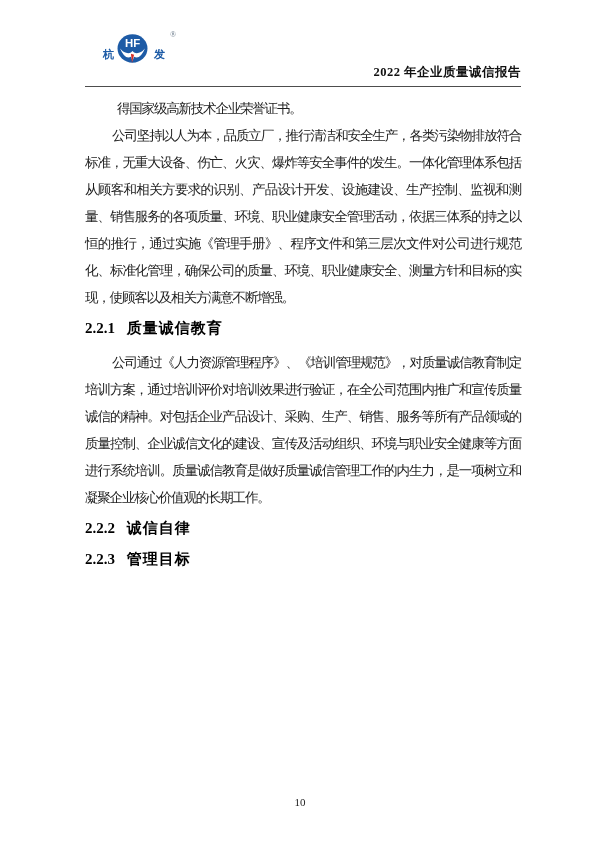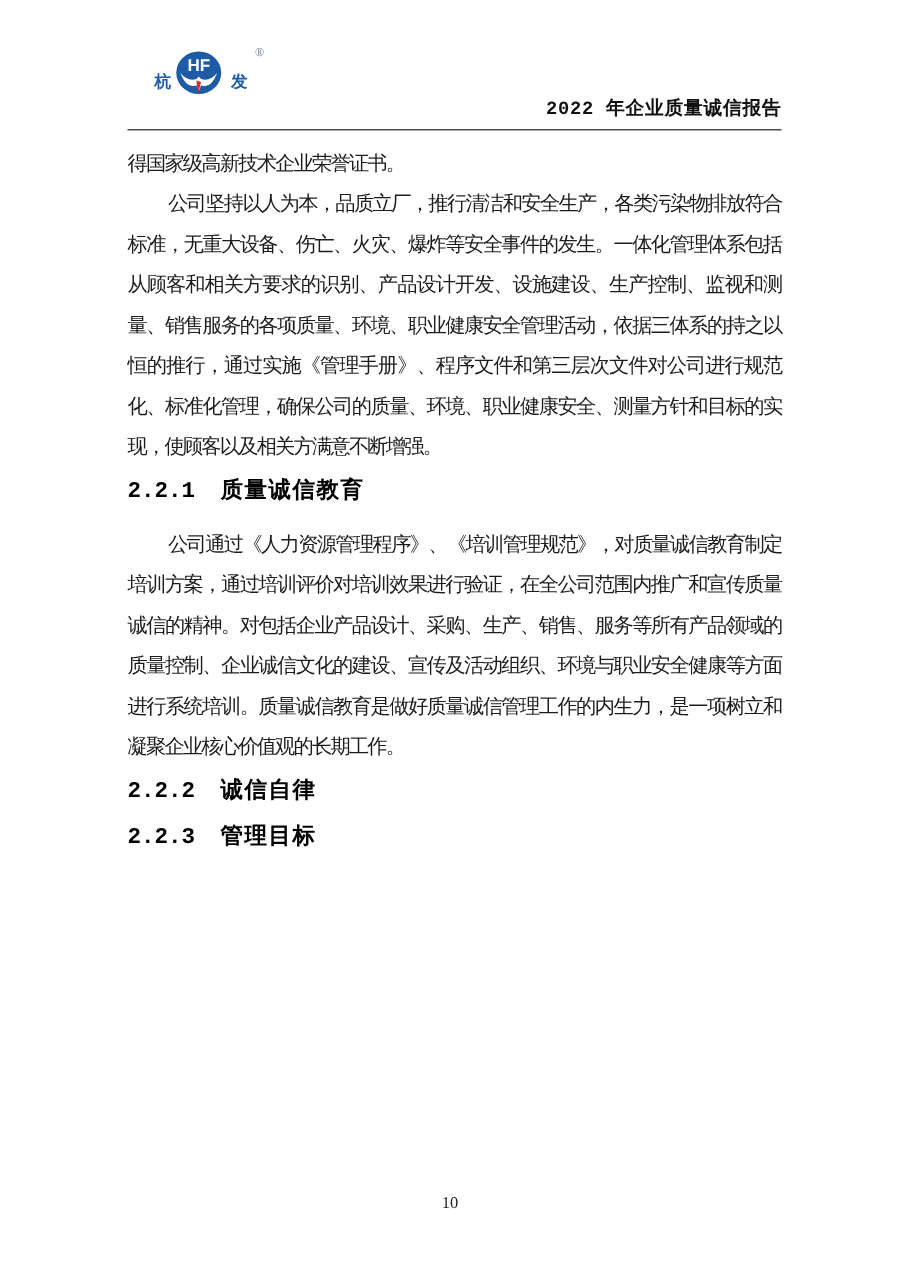--- a/index.html
+++ b/index.html
@@ -49,21 +49,21 @@
   .logo-reg {
     font-size: 8px;
     color: #6a7a8a;
     align-self: flex-start;
     margin: -4px 0 0 2px;
   }
   .header-title {
     position: absolute;
     right: 0;
     bottom: 5px;
-    font-family: Liberation Mono, monospace;
+    font-family: Liberation Serif, serif;
     font-weight: bold;
     font-size: 12.5px;
     letter-spacing: 0.5px;
     color: #111111;
     white-space: nowrap;
   }
 
   
   .doc-body {
     margin: 0 79px 0 85px;
@@ -71,24 +71,24 @@
   }
   .para {
     margin: 0;
     font-size: 13.5px;
     letter-spacing: -1.2px;
     line-height: 27px;
     text-align: justify;
     text-indent: 2em;
     color: #1c1c1c;
   }
-  .para.no-indent { text-indent: 0; }
+  .para.no-indent { text-indent: 0; margin-left: 32px; }
   .section-heading {
     margin: 7px 0 11px 0;
-    font-family: Liberation Mono, monospace;
+    font-family: Liberation Serif, serif;
     font-weight: bold;
     font-size: 15px;
     line-height: 20px;
     color: #000000;
     letter-spacing: 0;
   }
   .section-heading .sec-num { margin-right: 8px; }
   .section-heading .sec-title { letter-spacing: 1px; }
 
   

